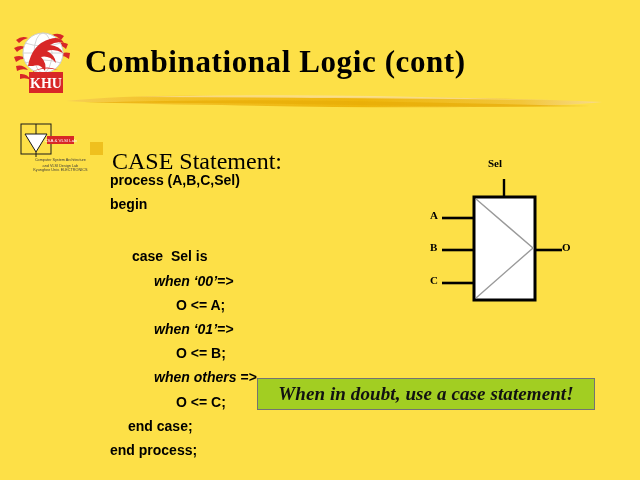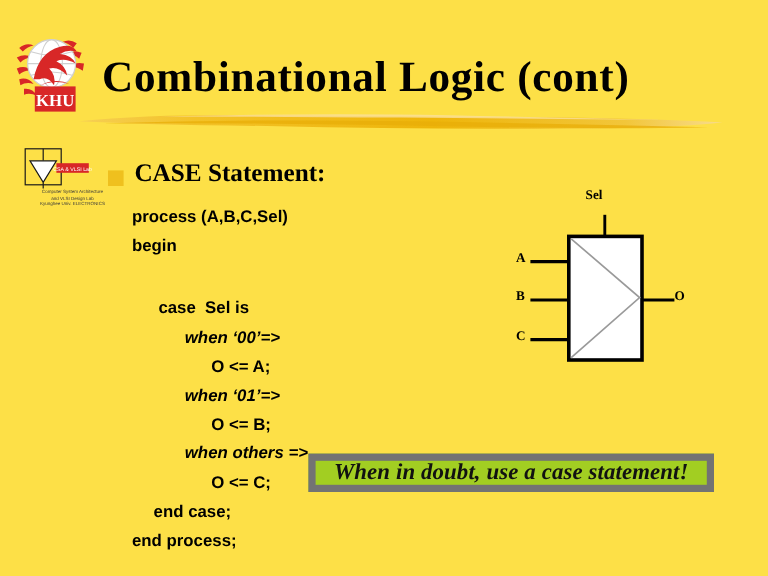--- a/index.html
+++ b/index.html
@@ -27,21 +27,21 @@
   #khu-logo .emblem-svg { display: block; }
 
   
   #slide-title {
     position: absolute;
     left: 85px;
     top: 46px;
     width: 520px;
     font-family: "Liberation Serif", serif;
     font-weight: bold;
-    font-size: 36px;
+    font-size: 31px;
     letter-spacing: 0.6px;
     color: #000000;
     line-height: 1.0;
     white-space: nowrap;
   }
 
   
   #title-underline {
     position: absolute;
     left: 64px;
@@ -79,24 +79,24 @@
     position: absolute;
     left: 90px;
     top: 142px;
     width: 13px;
     height: 13px;
     background: #efc01e;
   }
   #case-heading {
     position: absolute;
     left: 112px;
-    top: 132px;
-    font-family: "Liberation Serif", serif;
-    font-weight: bold;
-    font-size: 21px;
+    top: 148px;
+    font-family: "Liberation Serif", serif;
+    font-weight: normal;
+    font-size: 24px;
     color: #000000;
     white-space: nowrap;
   }
 
   
   #code-block {
     position: absolute;
     left: 110px;
     top: 168px;
     width: 200px;
@@ -117,21 +117,21 @@
   #code-block .ind-end { padding-left: 18px; }
 
   
   #callout-box {
     position: absolute;
     left: 257px;
     top: 378px;
     width: 338px;
     height: 32px;
     background: #a2ce22;
-    border: 6px solid #737373;
+    border: 1px solid #737373;
     box-sizing: border-box;
     display: flex;
     align-items: center;
     justify-content: center;
   }
   #callout-text {
     font-family: "Liberation Serif", serif;
     font-weight: bold;
     font-style: italic;
     font-size: 19px;

